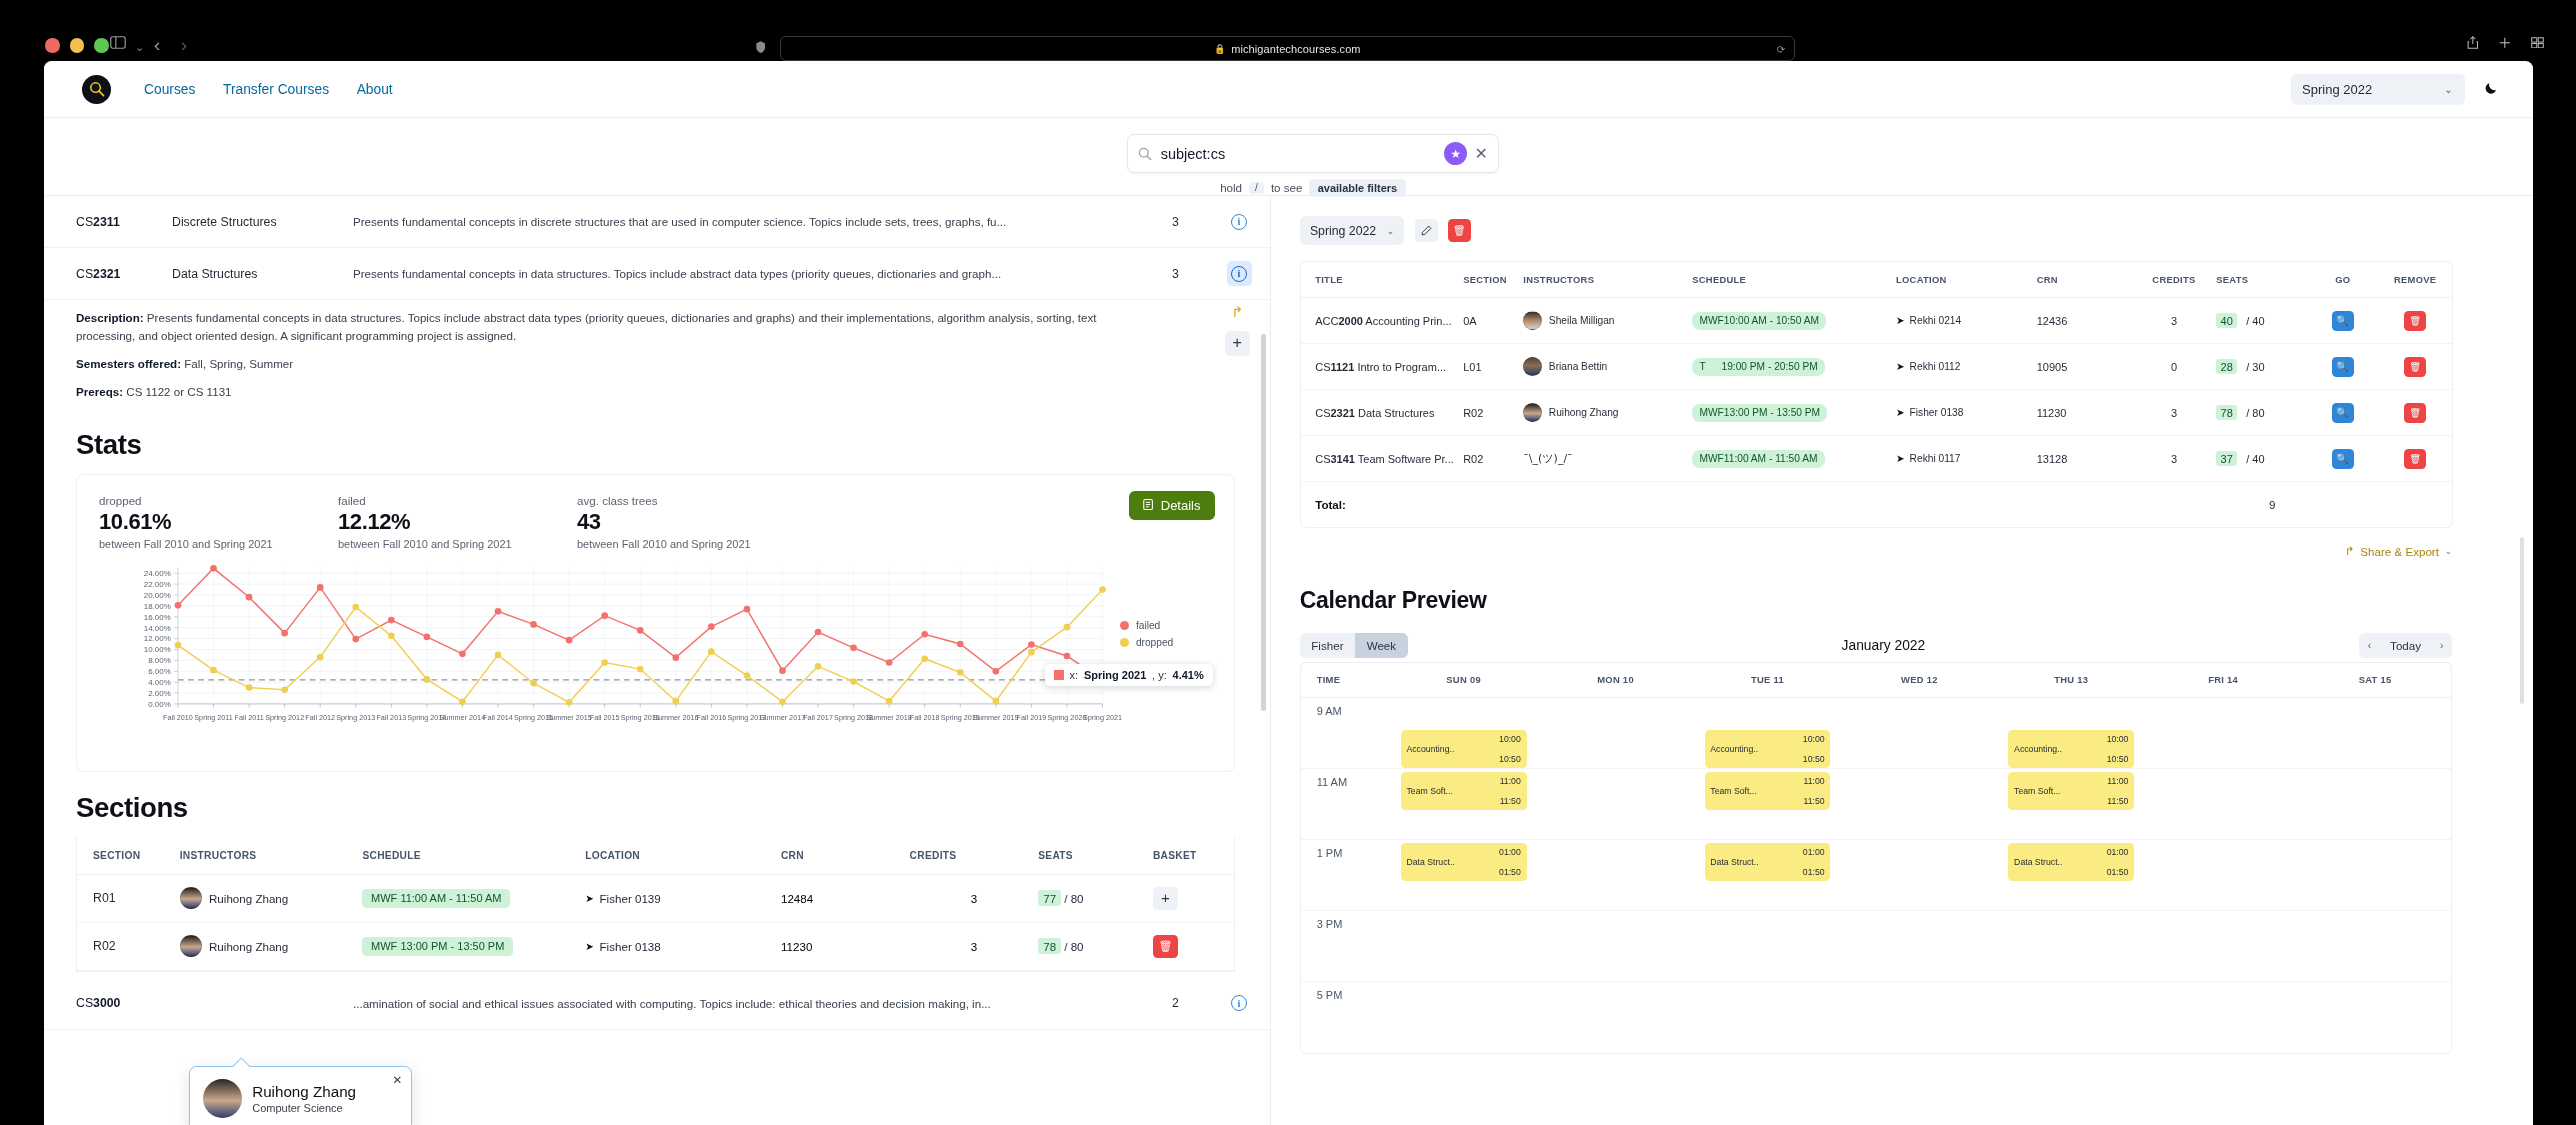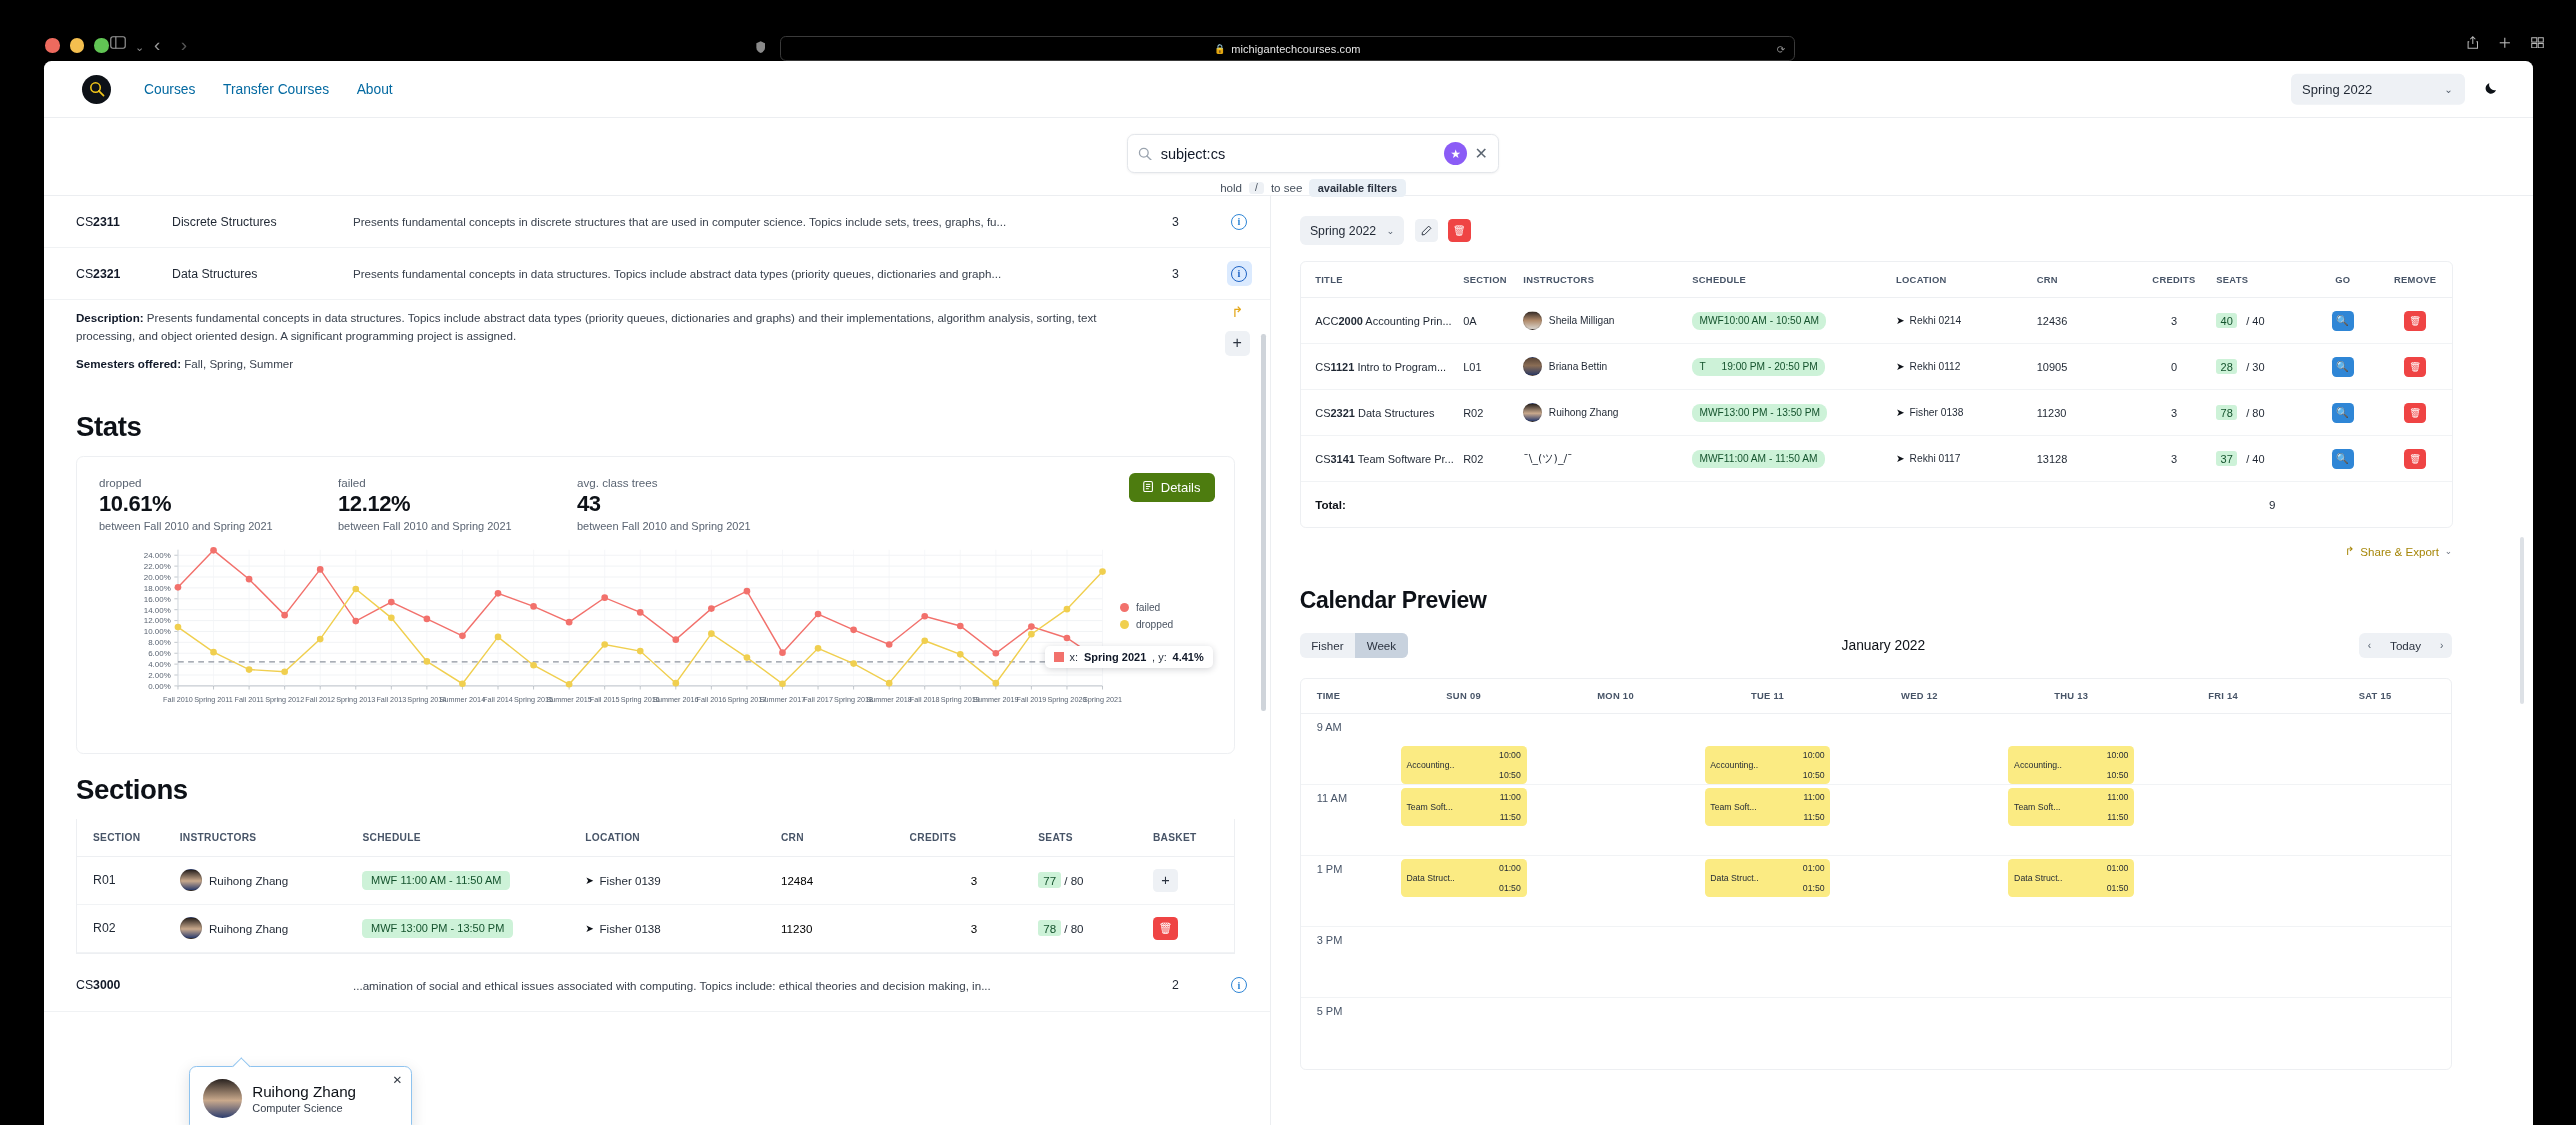--- a/index.html
+++ b/index.html
@@ -325,21 +325,21 @@
   .cal-h { font-size: 23px; font-weight: 700; color: #0d1117; margin-top: 29px; letter-spacing: -0.3px; }
   .cal-toolbar { display: flex; align-items: center; margin-top: 19px; margin-right: 81px; }
   .seg { background: #eef1f5; border-radius: 5.8px; display: flex; overflow: hidden; }
   .seg div { padding: 5.8px 11.6px; font-size: 11.6px; color: #2b3340; }
   .seg div.active { background: #c8d2de; }
   .cal-month { flex: 1; text-align: center; font-size: 13.8px; color: #0d1117; }
   .today-group { background: #eef1f5; border-radius: 5.8px; display: flex; align-items: center; }
   .today-group div { padding: 5.8px 10.2px; font-size: 11.6px; color: #2b3340; }
   .today-group .arrow { color: #55606e; font-size: 10.2px; padding: 5.8px 8.7px; }
 
-  .cal-grid { margin-top: 20px; margin-right: 81px; border: 0.7px solid #edeff2; border-radius: 5.8px; overflow: hidden; }
+  .cal-grid { margin-top: 4px; margin-right: 81px; border: 0.7px solid #edeff2; border-radius: 5.8px; overflow: hidden; }
   .cal-head-row { display: flex; height: 35px; border-bottom: 0.7px solid #edeff2; }
   .cal-head-row div { flex: 1; display: flex; align-items: center; justify-content: center; font-size: 9.4px; font-weight: 700; color: #475467; letter-spacing: 0.3px; }
   .cal-head-row div.time-col { flex: 0 0 87px; justify-content: flex-start; padding-left: 16px; }
   .cal-body { position: relative; }
   .cal-hour-row { display: flex; height: 71px; border-bottom: 0.7px solid #f1f3f5; }
   .cal-hour-row:last-child { border-bottom: none; }
   .cal-hour-row .time-col { flex: 0 0 87px; padding: 7.3px 0 0 16px; font-size: 11px; color: #475467; }
   .cal-hour-row .day-col { flex: 1; position: relative; }
   .cal-event {
     position: absolute; left: 13px; right: 13px; height: 38px;
@@ -480,20 +480,23 @@
 
       <div class="detail-block">
         <div class="detail-line">
           <b>Description:</b><span> Presents fundamental concepts in data structures. Topics include abstract data types (priority queues, dictionaries and graphs) and their implementations, algorithm analysis, sorting, text processing, and object oriented design. A significant programming project is assigned.</span>
         </div>
         <div class="detail-gap"></div>
         <div class="detail-line">
           <b>Semesters offered:</b><span> Fall, Spring, Summer</span>
         </div>
         <div class="detail-gap"></div>
+        <div class="detail-line">
+          <b>Prereqs:</b><span> CS 1122 or CS 1131</span>
+        </div>
         <div class="detail-actions">
           <span class="act-share">↱</span>
           <span class="act-plus">+</span>
         </div>
       </div>
 
       <div class="section-h">Stats</div>
       <div class="stats-card">
         <div class="stats-metrics">
           <div class="metric">

